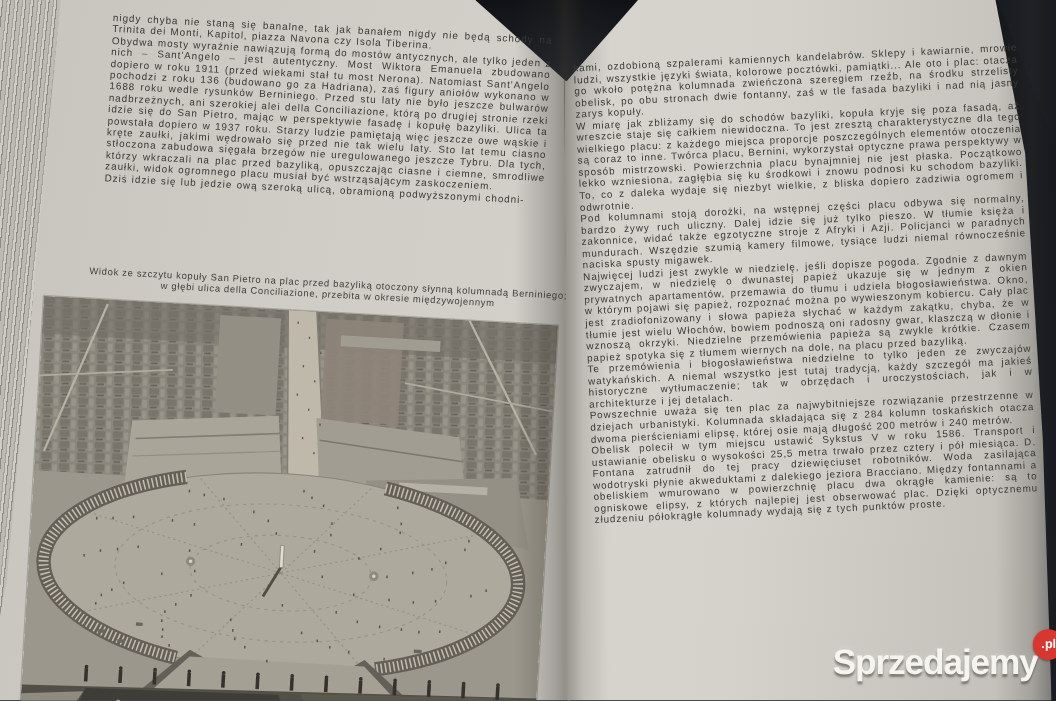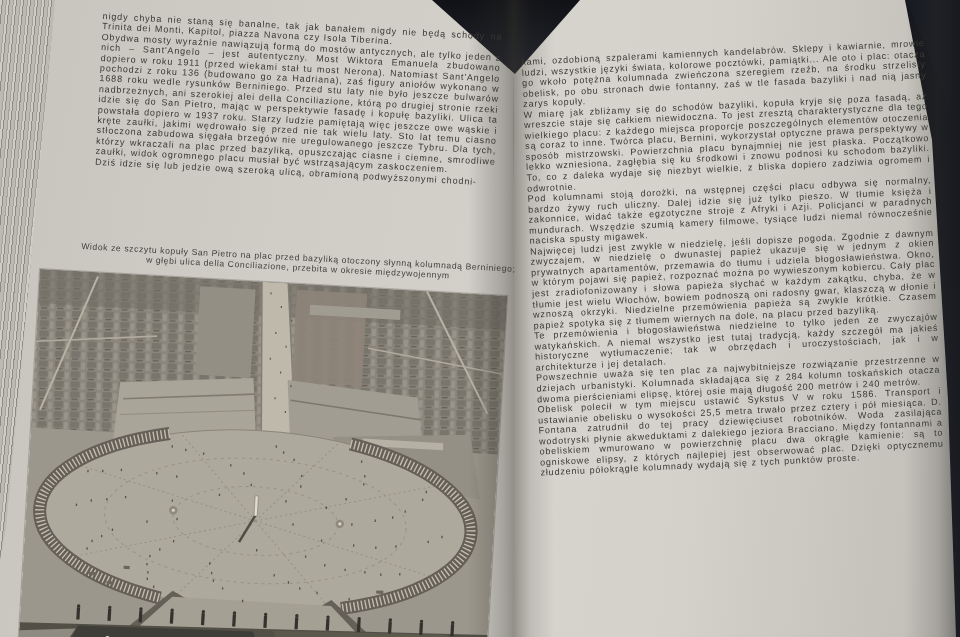--- a/index.html
+++ b/index.html
@@ -286,14 +286,18 @@
       <p>Pod kolumnami stoją dorożki, na wstępnej części placu odbywa się normalny, bardzo żywy ruch uliczny. Dalej idzie się już tylko pieszo. W tłumie księża i zakonnice, widać także egzotyczne stroje z Afryki i Azji. Policjanci w paradnych mundurach. Wszędzie szumią kamery filmowe, tysiące ludzi niemal równocześnie naciska spusty migawek.</p>
       <p>Najwięcej ludzi jest zwykle w niedzielę, jeśli dopisze pogoda. Zgodnie z dawnym zwyczajem, w niedzielę o dwunastej papież ukazuje się w jednym z okien prywatnych apartamentów, przemawia do tłumu i udziela błogosławieństwa. Okno, w którym pojawi się papież, rozpoznać można po wywieszonym kobiercu. Cały plac jest zradiofonizowany i słowa papieża słychać w każdym zakątku, chyba, że w tłumie jest wielu Włochów, bowiem podnoszą oni radosny gwar, klaszczą w dłonie i wznoszą okrzyki. Niedzielne przemówienia papieża są zwykle krótkie. Czasem papież spotyka się z tłumem wiernych na dole, na placu przed bazyliką.</p>
       <p>Te przemówienia i błogosławieństwa niedzielne to tylko jeden ze zwyczajów watykańskich. A niemal wszystko jest tutaj tradycją, każdy szczegół ma jakieś historyczne wytłumaczenie; tak w obrzędach i uroczystościach, jak i w architekturze i jej detalach.</p>
       <p>Powszechnie uważa się ten plac za najwybitniejsze rozwiązanie przestrzenne w dziejach urbanistyki. Kolumnada składająca się z 284 kolumn toskańskich otacza dwoma pierścieniami elipsę, której osie mają długość 200 metrów i 240 metrów.</p>
       <p>Obelisk polecił w tym miejscu ustawić Sykstus V w roku 1586. Transport i ustawianie obelisku o wysokości 25,5 metra trwało przez cztery i pół miesiąca. D. Fontana zatrudnił do tej pracy dziewięciuset robotników. Woda zasilająca wodotryski płynie akweduktami z dalekiego jeziora Bracciano. Między fontannami a obeliskiem wmurowano w powierzchnię placu dwa okrągłe kamienie: są to ogniskowe elipsy, z których najlepiej jest obserwować plac. Dzięki optycznemu złudzeniu półokrągłe kolumnady wydają się z tych punktów proste.</p>
     </div>
 
   <div class="spine"></div>
   <div class="right-edge-shade"></div>
 
+  <div class="watermark">
+    <span class="wm-text">Sprzedajemy</span>
+    <span class="wm-badge" style="background: rgb(216, 55, 47);">.pl</span>
+  </div>
 
 </div>
 
 </body></html>

